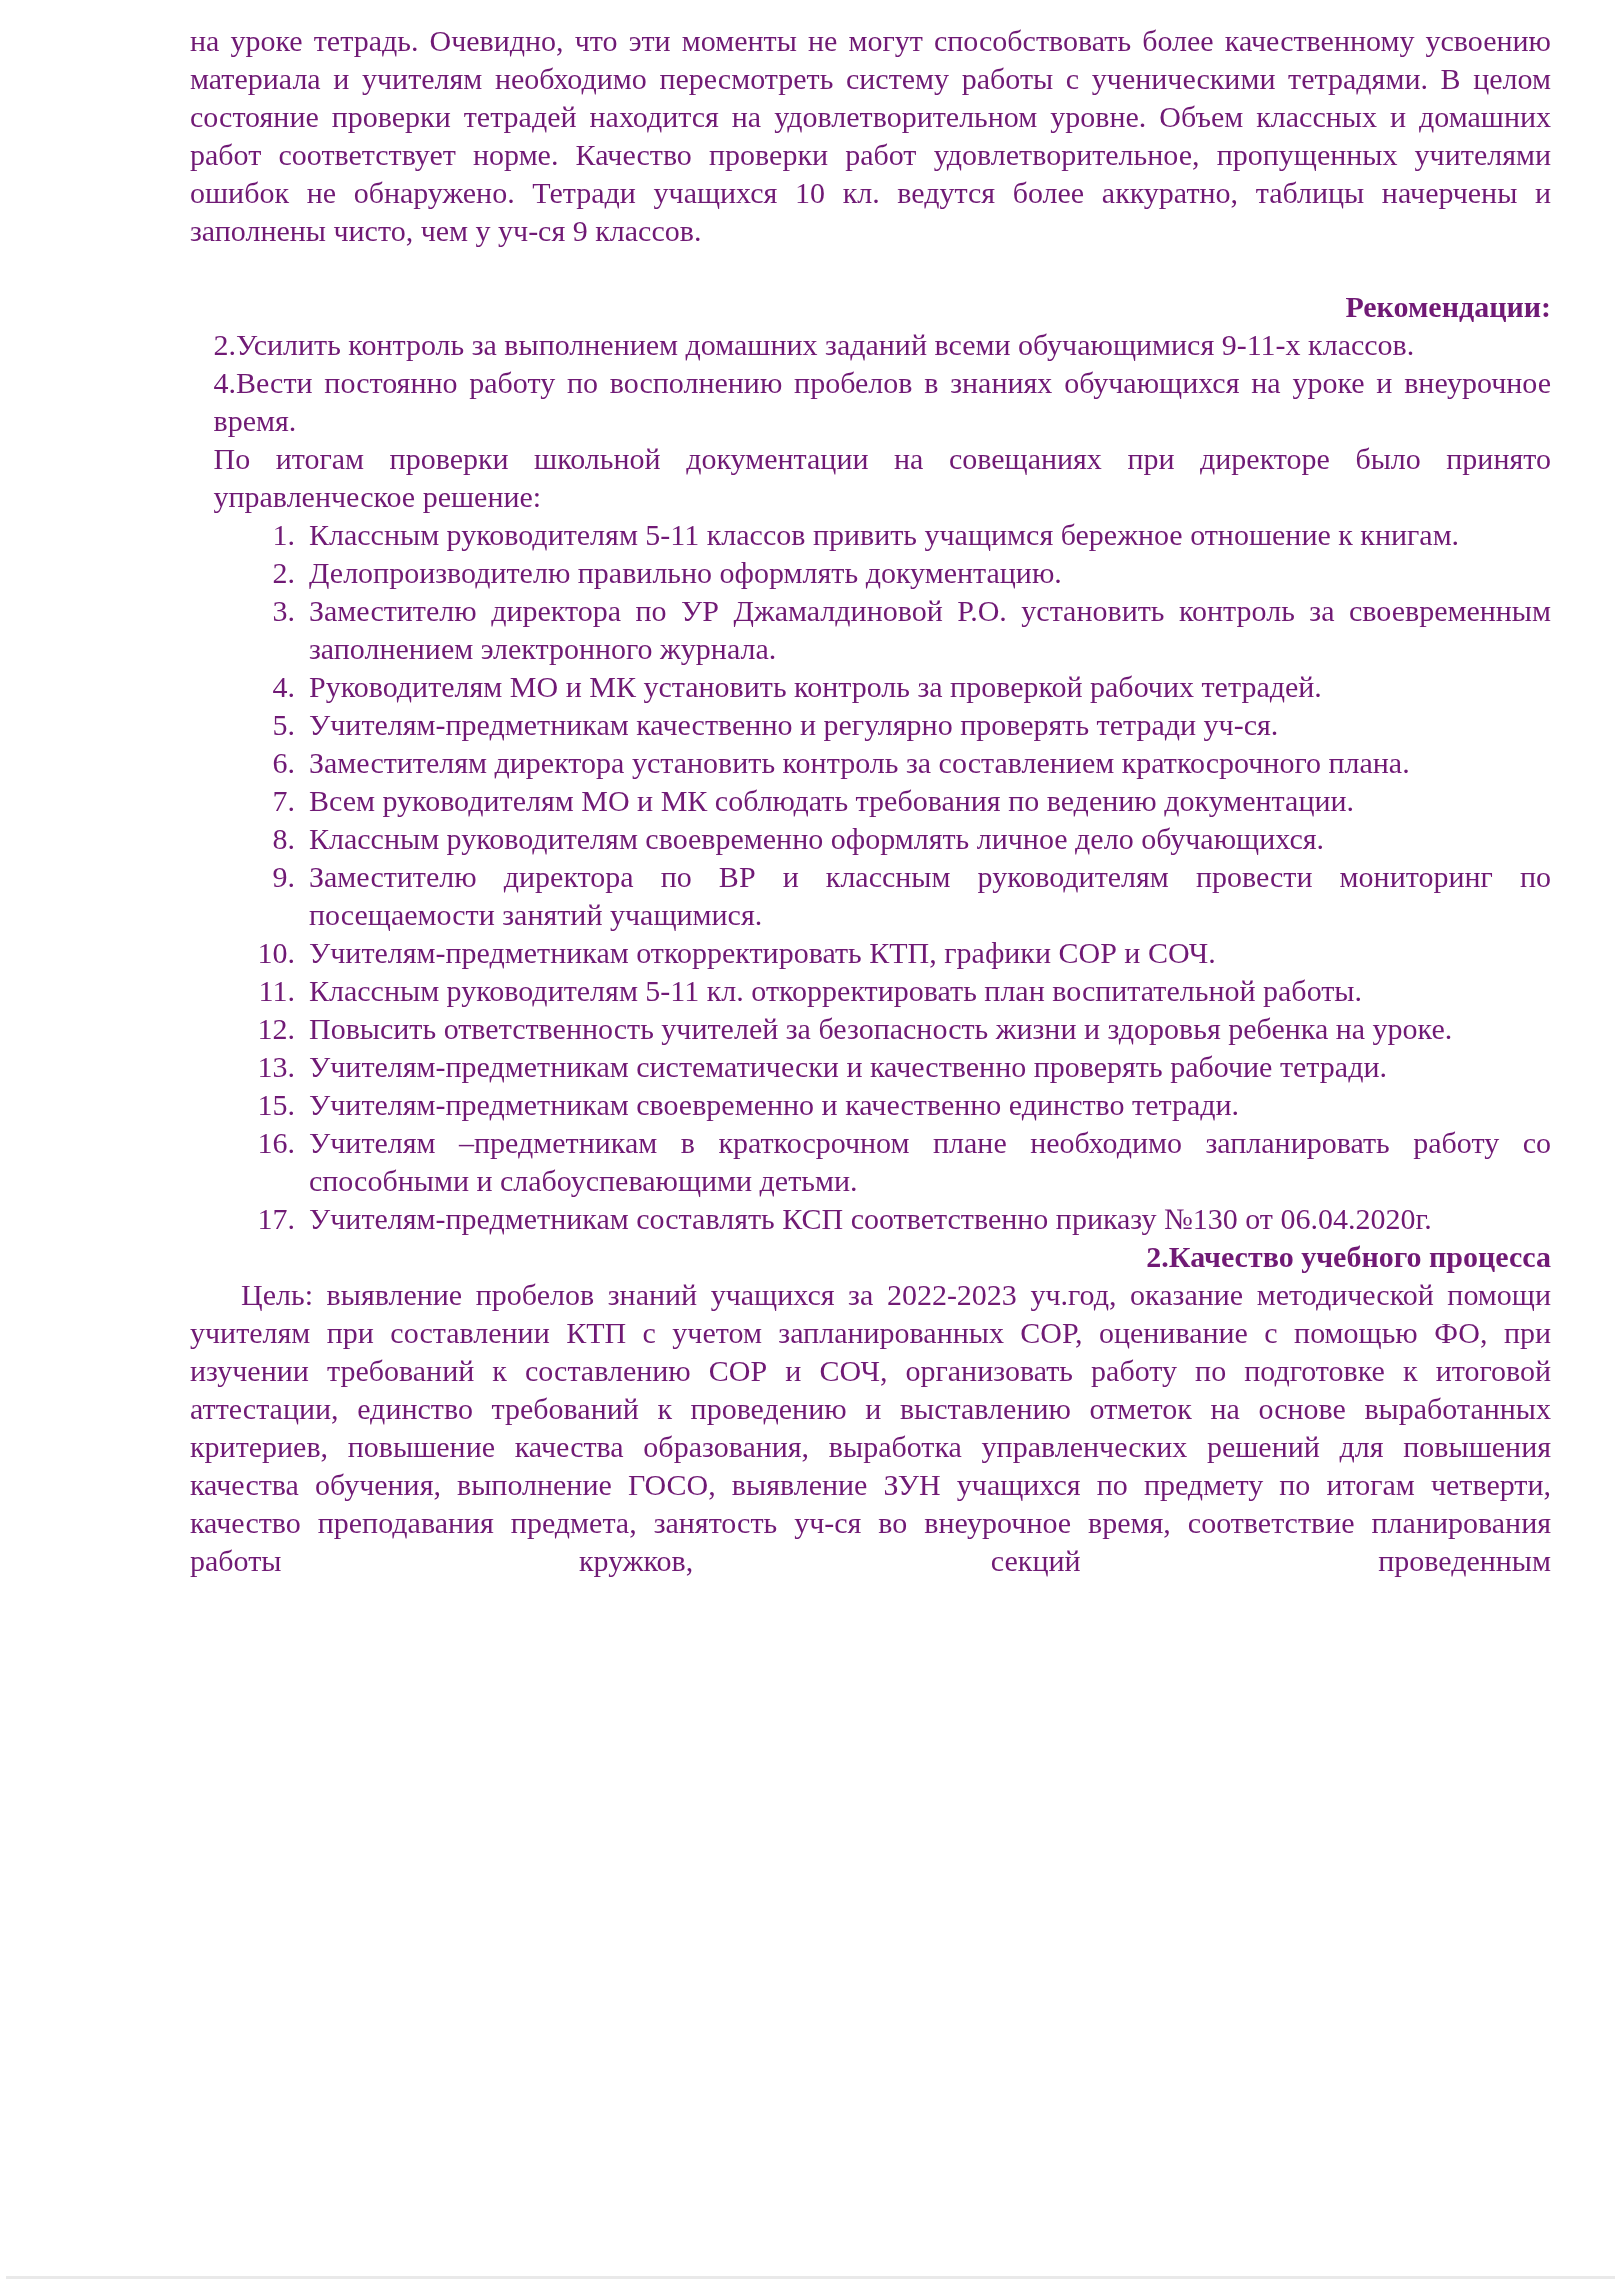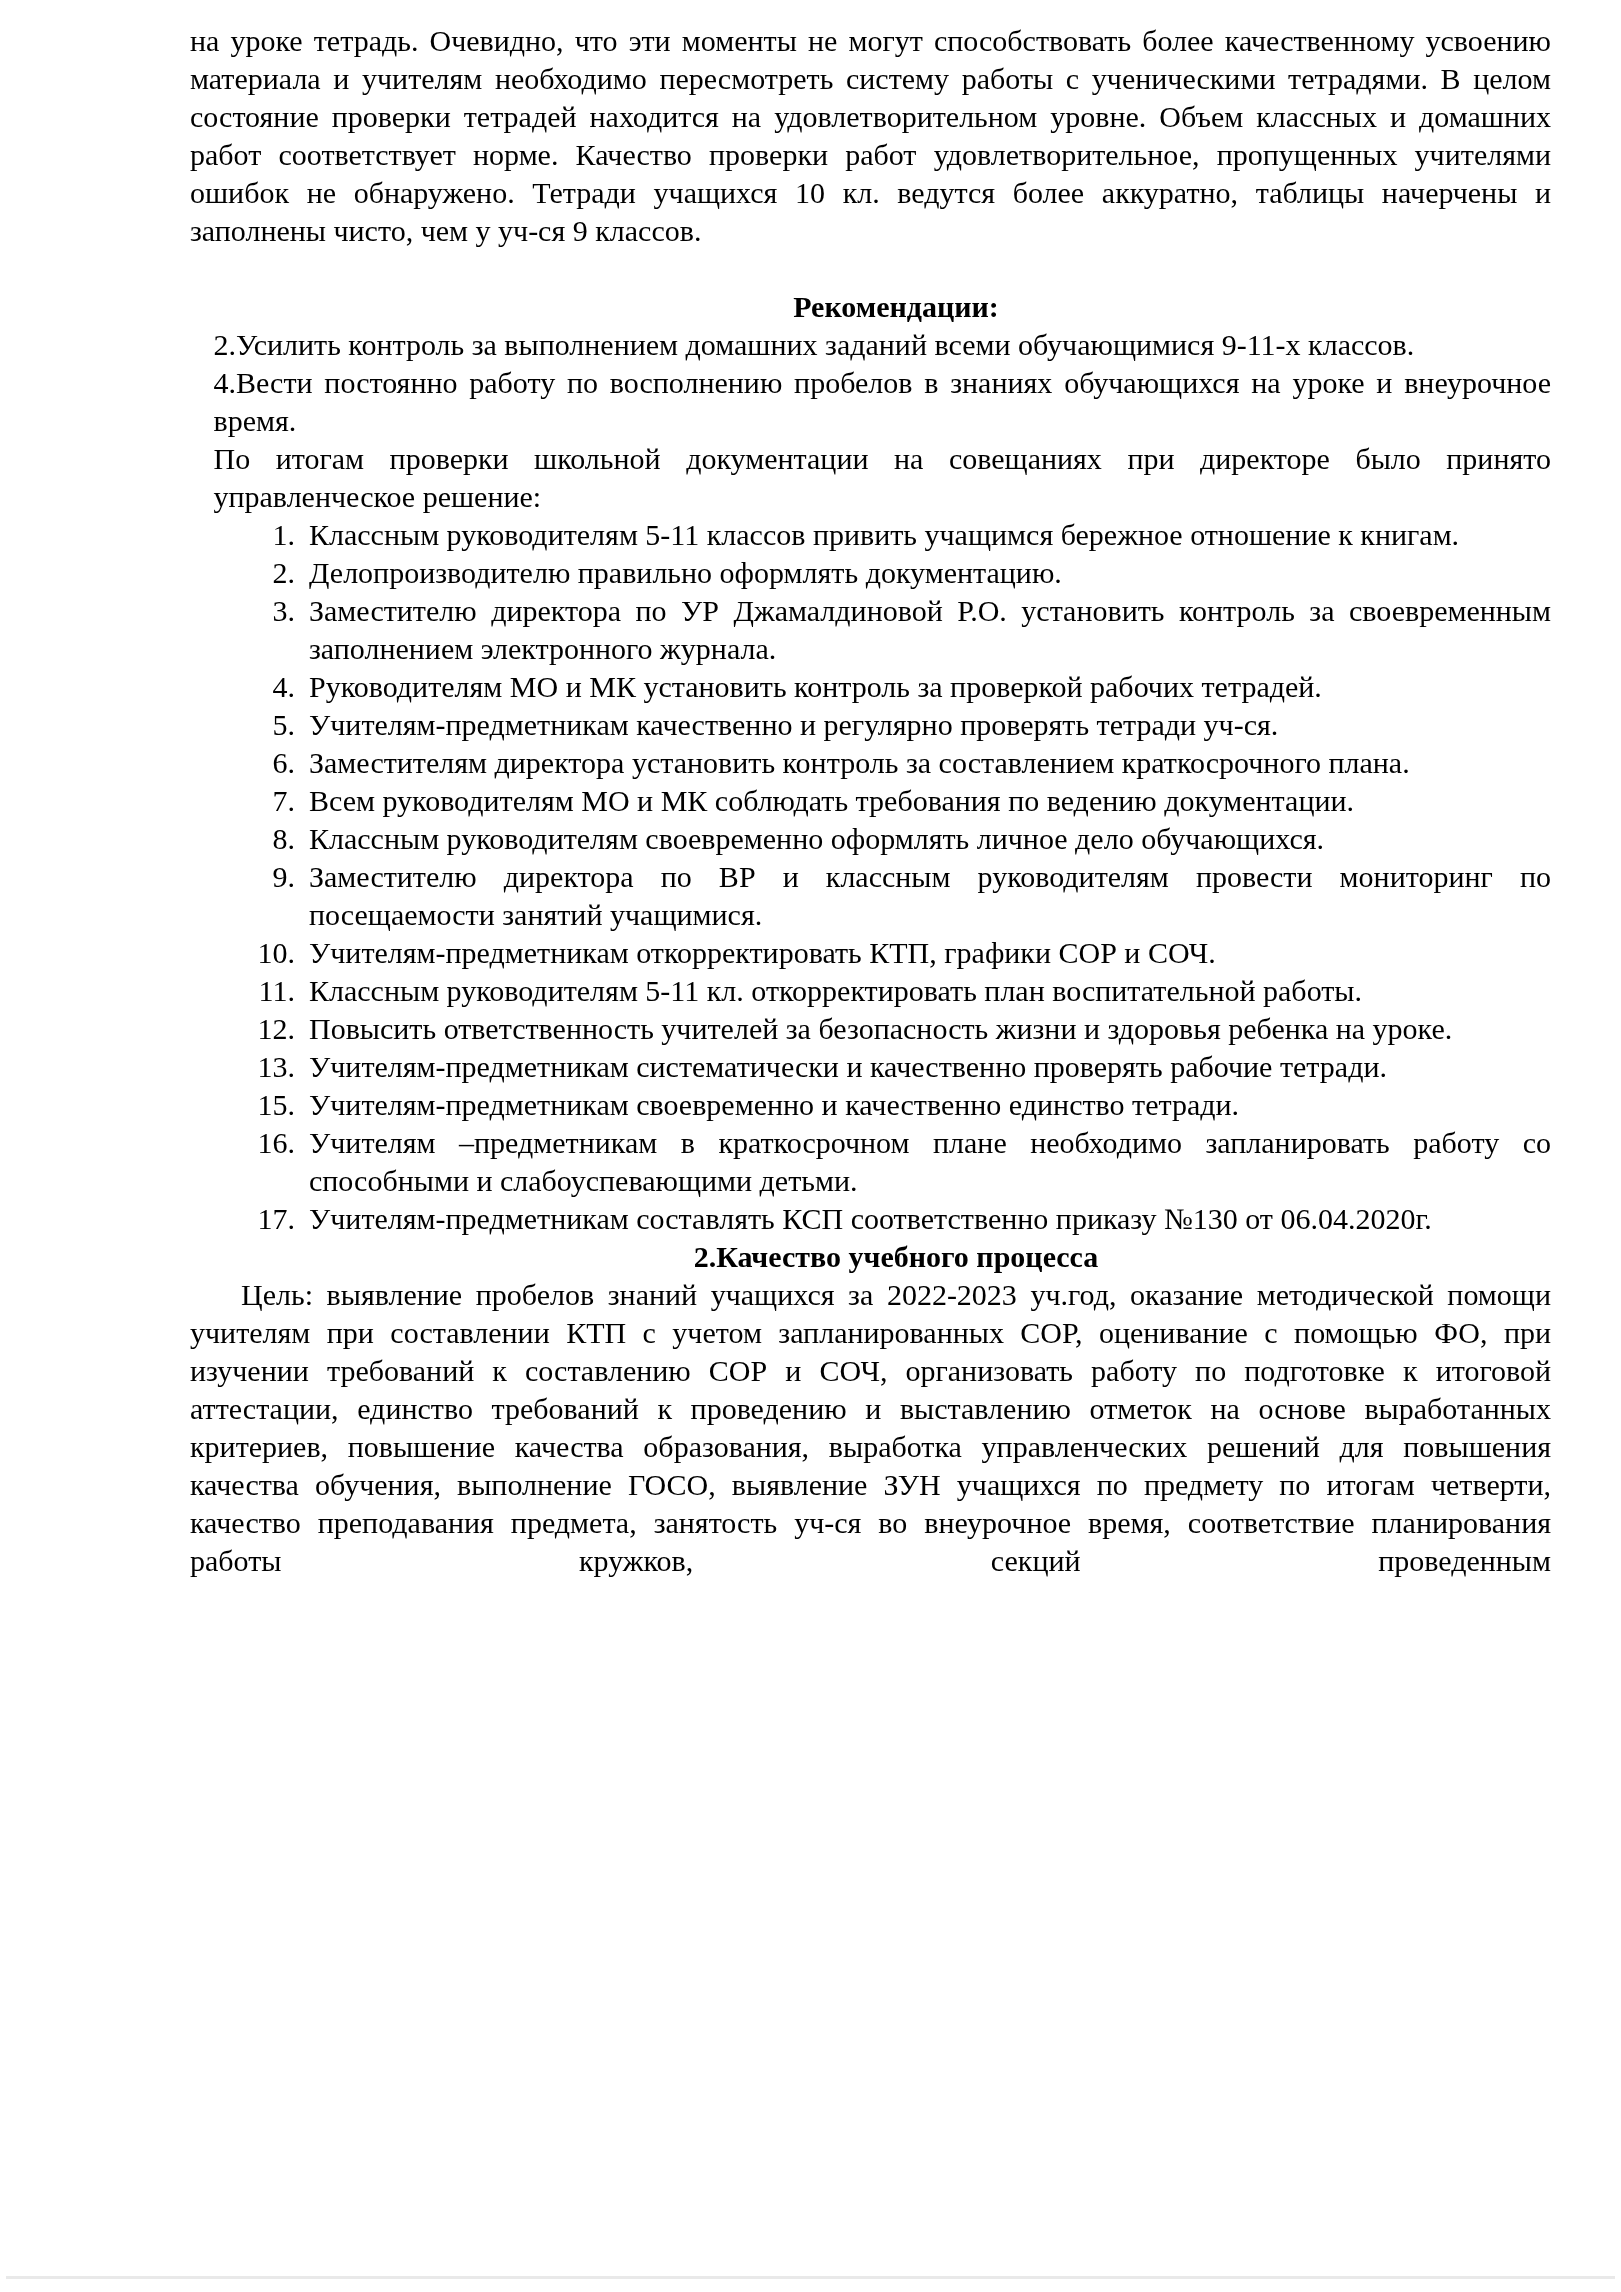--- a/index.html
+++ b/index.html
@@ -6,38 +6,38 @@
     margin: 0;
     padding: 0;
     background: #ffffff;
   }
   .page {
     position: relative;
     width: 1621px;
     height: 2293px;
     box-sizing: border-box;
     background: #ffffff;
-    color: #000000;
+    color: #701a75;
     font-family: "Liberation Serif", "DejaVu Serif", serif;
     font-size: 30px;
     line-height: 38px;
     padding: 21.6px 70px 0 190px;
     overflow: hidden;
   }
   .para {
     margin: 0;
     text-align: justify;
   }
   .rec {
     margin-left: 23.5px;
   }
   .heading {
     margin: 0 0 0 51px;
     font-weight: bold;
-    text-align: center;
+    text-align: right;
   }
   .heading.first {
     margin-top: 38px;
   }
   .dlist {
     margin: 0;
   }
   .ditem {
     display: flex;
     align-items: flex-start;

